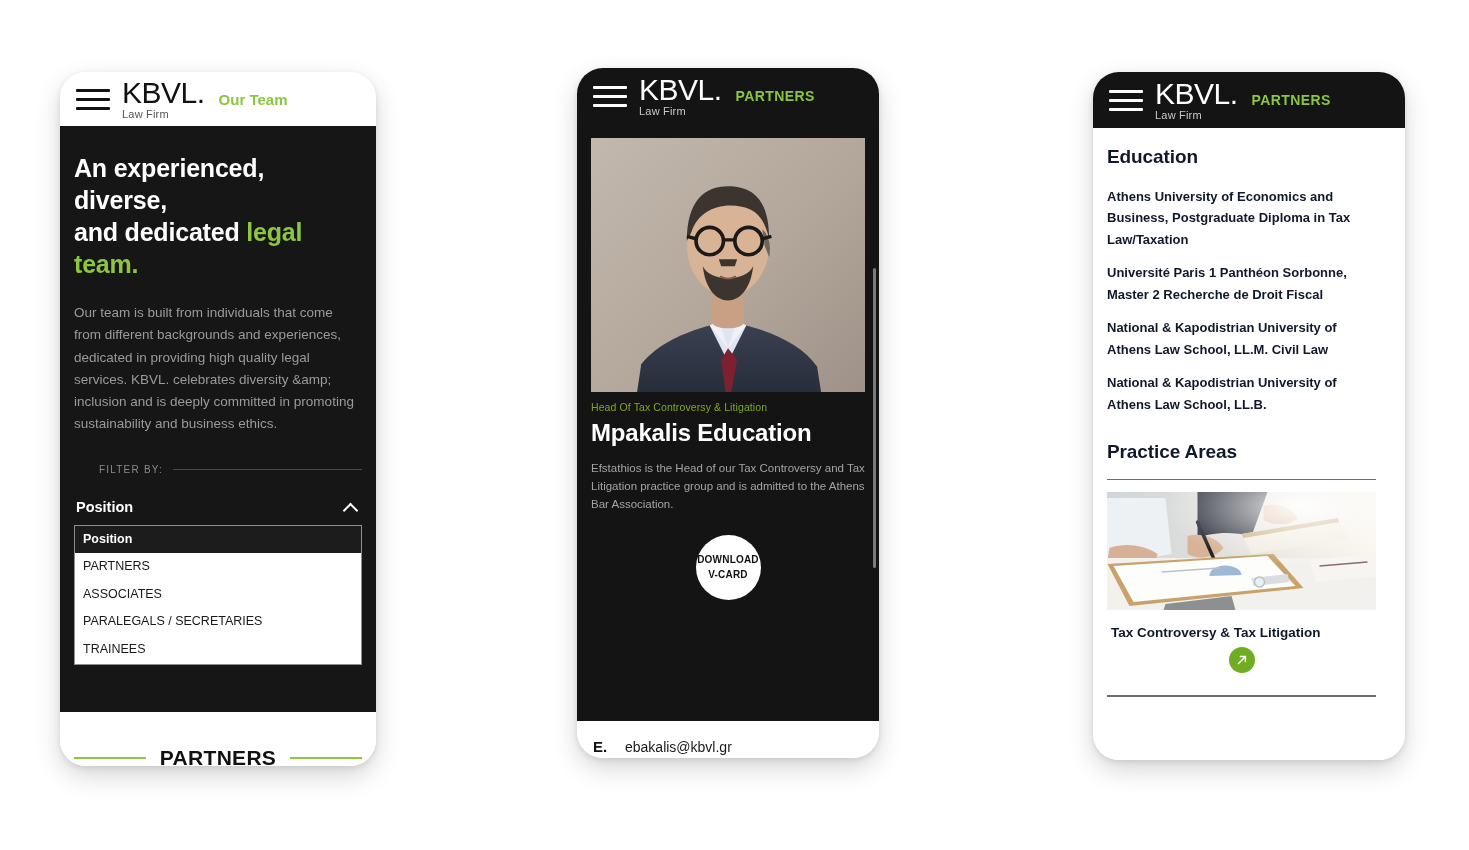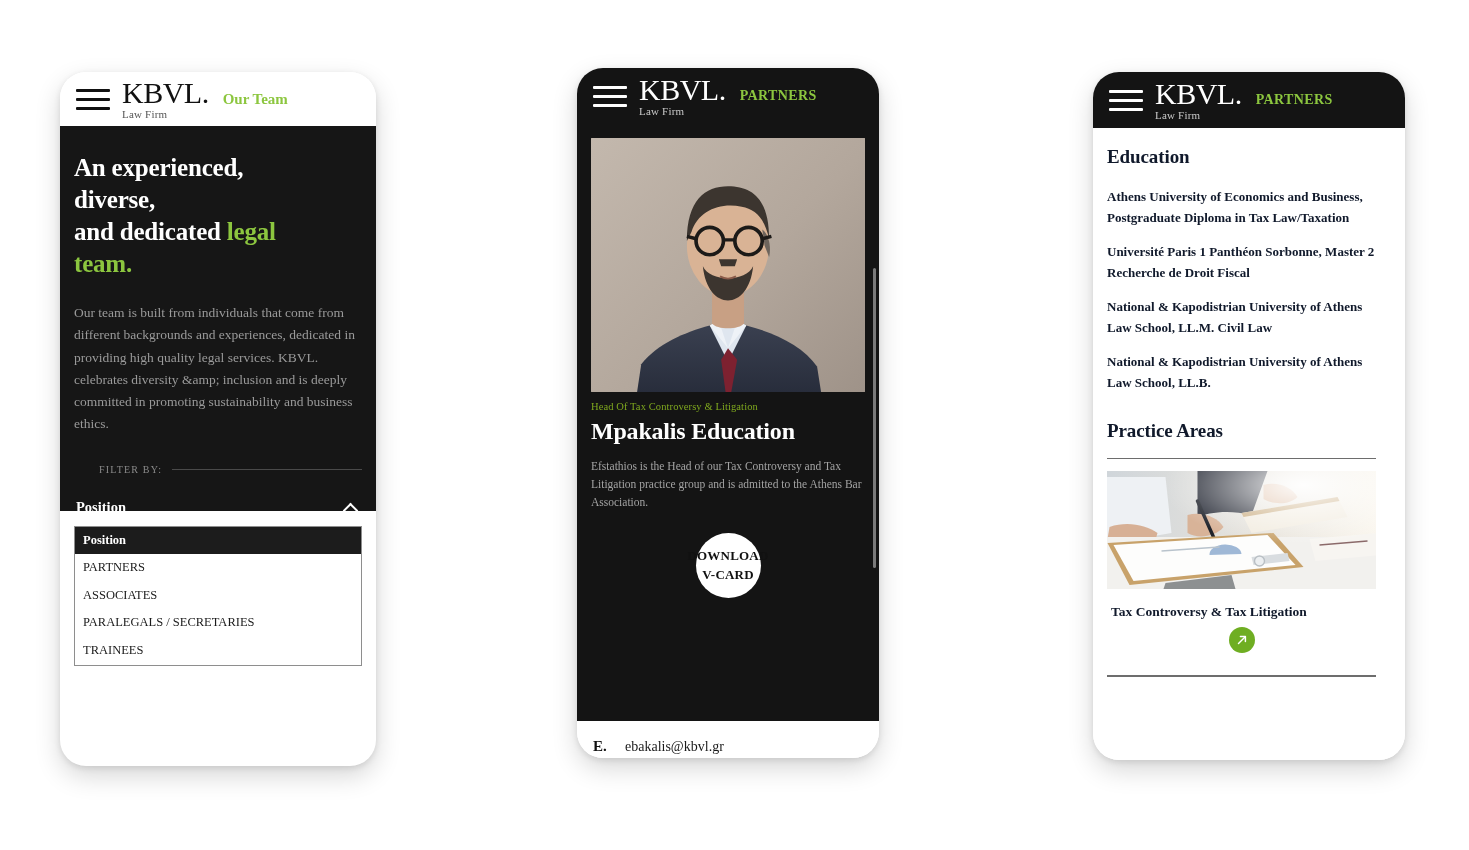--- a/index.html
+++ b/index.html
@@ -13,42 +13,42 @@
   .stage{position:relative;width:1469px;height:850px;}
 
   
   .phone{
     position:absolute;
     border-radius:26px;
     background:#ffffff;
     box-shadow:0 10px 26px rgba(0,0,0,.16), 0 2px 6px rgba(0,0,0,.10);
     overflow:hidden;
   }
-  .screen{position:absolute;inset:0;overflow:hidden;font-family:Liberation Serif, serif;}
+  .screen{position:absolute;inset:0;overflow:hidden;}
 
   
   #phone1{left:60px;top:72px;width:316px;height:694px;}
   .p1-head{
     height:54px;background:#ffffff;
     display:flex;align-items:center;padding:0 0 0 16px;box-sizing:border-box;
   }
   .burger{width:34px;display:flex;flex-direction:column;gap:6px;flex:0 0 auto;cursor:pointer;}
   .burger i{display:block;height:3px;background:#111;border-radius:1px;}
   .burger.light i{background:#fff;}
   .brandwrap{margin-left:12px;line-height:1;flex:0 0 auto;}
   .brand{font-size:30px;font-weight:400;letter-spacing:-0.5px;color:#111;}
   .brandsub{font-size:11px;color:#555;margin-top:1px;letter-spacing:.2px;}
   .brand.light{color:#fff;}
   .brandsub.light{color:#c9c9c9;}
   .headtag{
     margin-left:14px;color:#8CC63F;font-size:15px;font-weight:600;white-space:nowrap;text-align:right;
   }
   .headtag.caps{font-size:14px;letter-spacing:.4px;}
 
-  .p1-dark{background:#161616;padding:26px 14px 0 14px;box-sizing:border-box;height:385px;position:relative;}
+  .p1-dark{background:#161616;padding:26px 14px 0 14px;box-sizing:border-box;height:586px;position:relative;}
   .hero-h1{
     color:#fff;font-size:25px;line-height:1.28;font-weight:700;margin:0 0 22px 0;letter-spacing:-0.2px;
   }
   .hero-h1 .grn{color:#8CC63F;}
   .hero-p{
     color:#9a9a9a;font-size:13.5px;line-height:1.65;margin:0 0 28px 0;
   }
   .filterrow{display:flex;align-items:center;gap:10px;margin-bottom:22px;}
   .filterlabel{color:#8a8a8a;font-size:10px;letter-spacing:1.2px;white-space:nowrap;padding-left:25px;}
   .filterline{flex:1;height:1px;background:#4a4a4a;}
@@ -88,21 +88,21 @@
     background:#b6aca2;
   }
   .portrait svg{display:block;width:100%;height:100%;}
   .role{color:#7FA81E;font-size:10.5px;margin:9px 0 6px 0;letter-spacing:.1px;}
   .pname{color:#fff;font-size:24px;font-weight:700;margin:0 0 13px 0;letter-spacing:-.2px;}
   .pbio{color:#a3a3a3;font-size:11.5px;line-height:1.55;margin:0 0 22px 0;}
   .vcardwrap{display:flex;justify-content:center;}
   .vcard{
     width:65px;height:65px;border-radius:50%;background:#fff;
     display:flex;flex-direction:column;align-items:center;justify-content:center;
-    font-size:13px;font-weight:700;color:#111;letter-spacing:.2px;line-height:1.45;text-align:center;cursor:pointer;
+    font-size:10px;font-weight:700;color:#111;letter-spacing:.2px;line-height:1.45;text-align:center;cursor:pointer;
   }
   .p2-contacts{background:#fff;padding:0 16px;box-sizing:border-box;height:92px;}
   .crow{display:flex;align-items:center;height:51px;border-bottom:1px solid #dedede;}
   .crow:last-child{border-bottom:none;}
   .ckey{font-size:15px;font-weight:700;color:#111;width:32px;flex:0 0 auto;}
   .cval{font-size:14px;color:#1a1a1a;}
   .p2-scroll{
     position:absolute;right:3px;top:200px;width:3px;height:300px;background:#cfcfcf;border-radius:2px;opacity:.55;
   }
 

